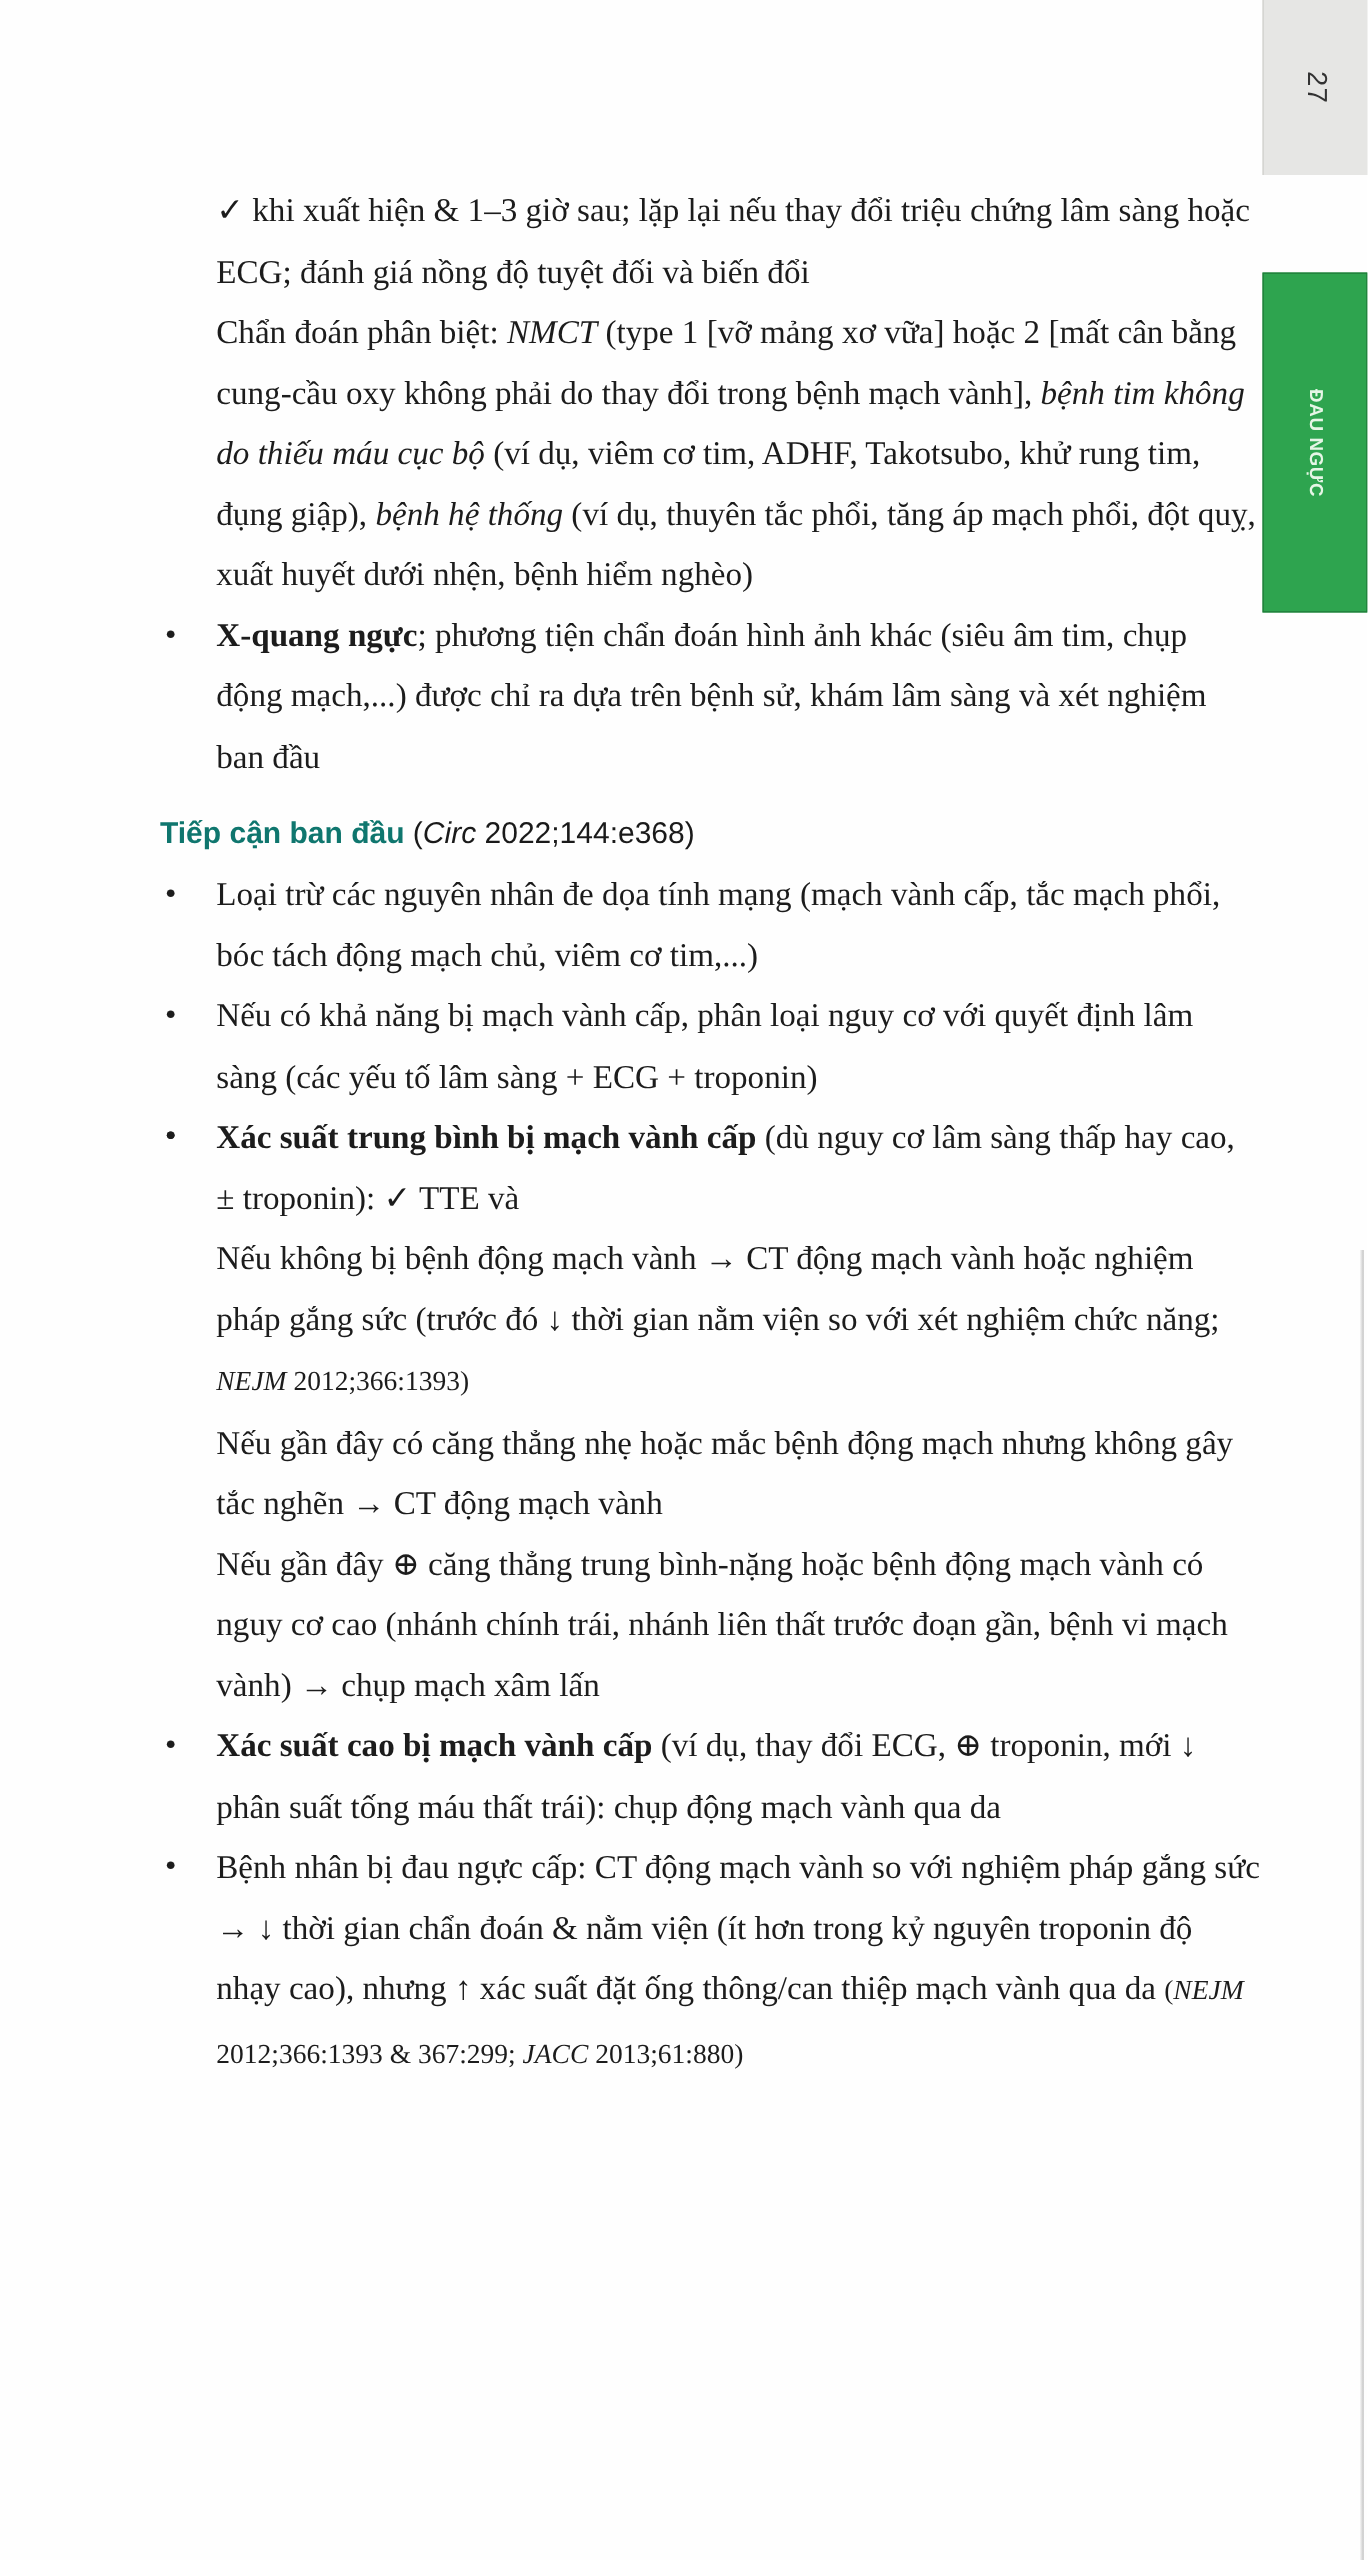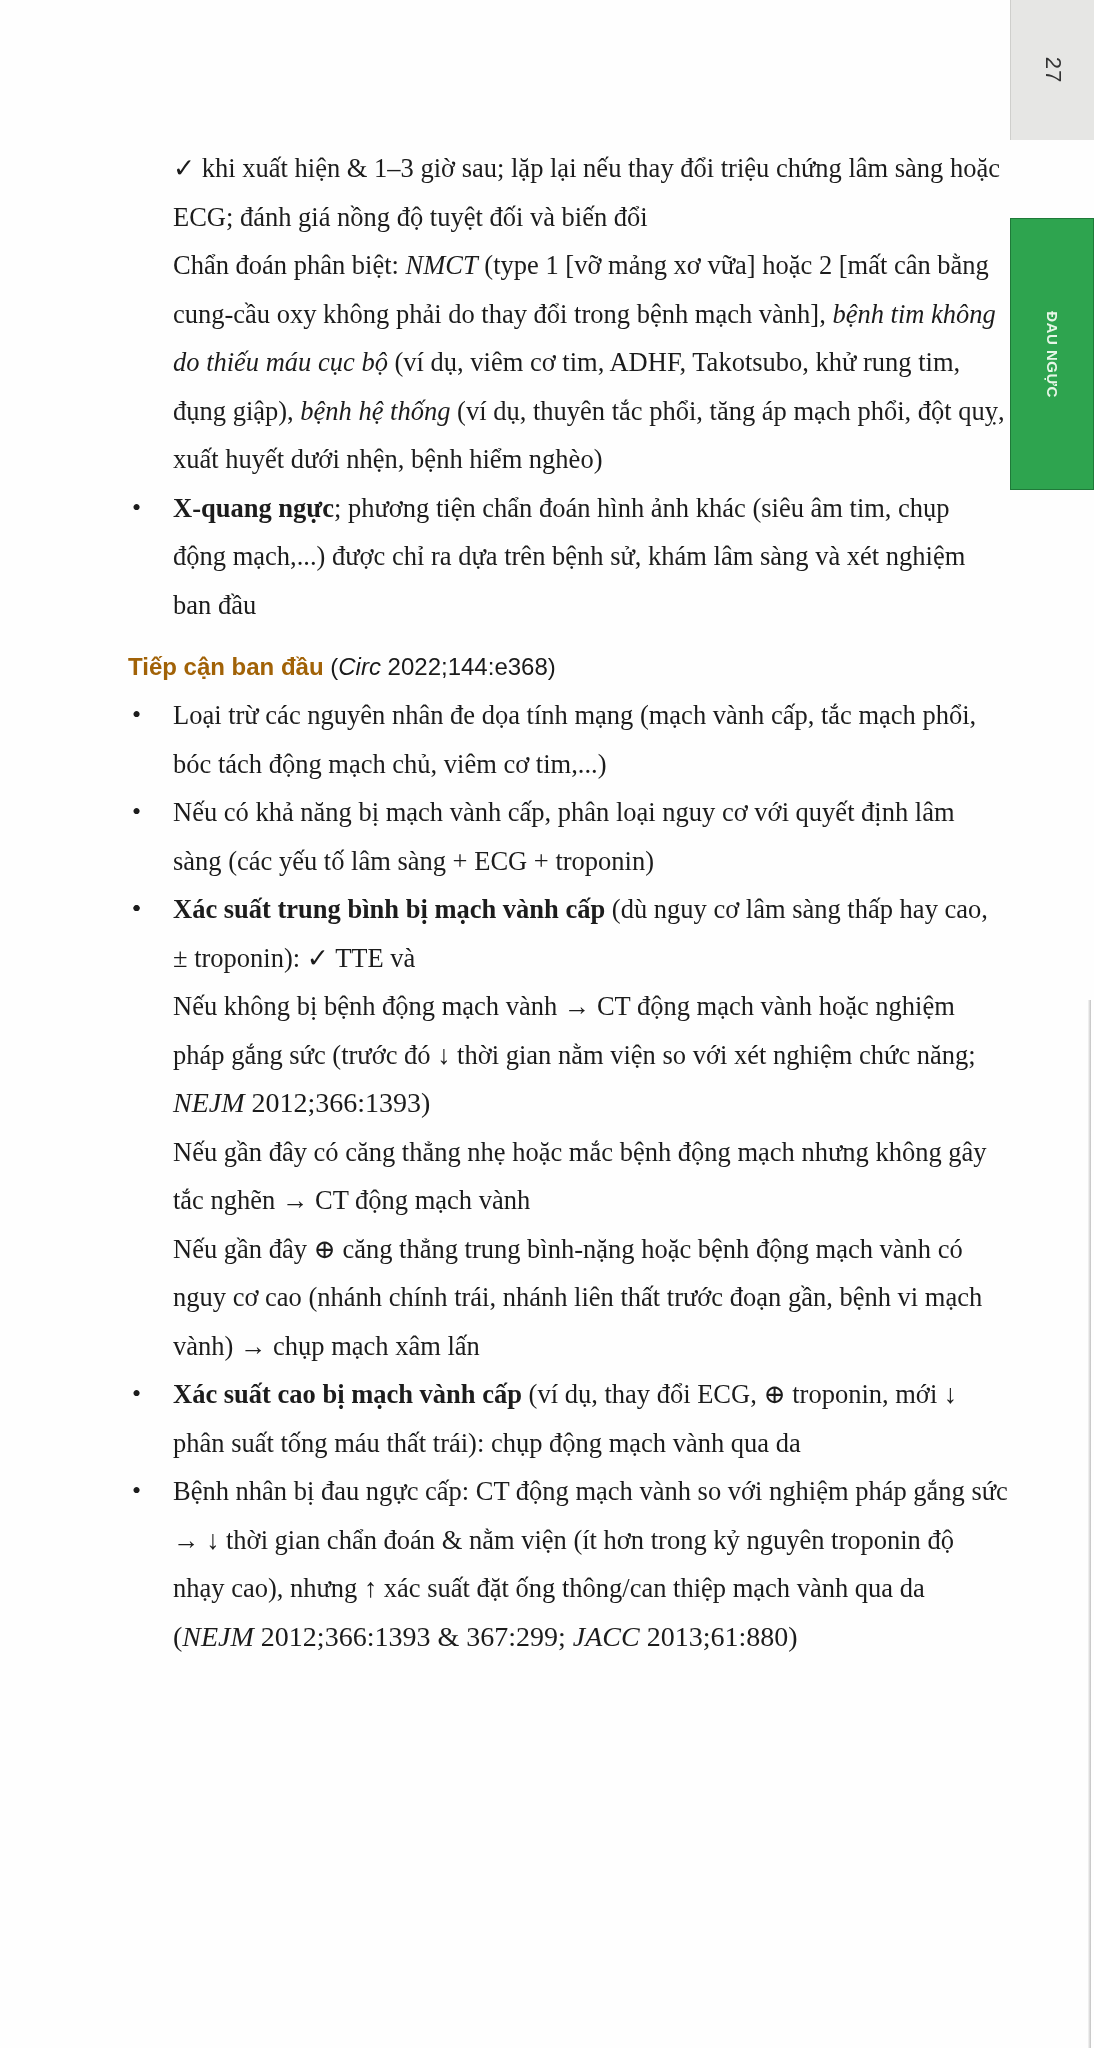--- a/index.html
+++ b/index.html
@@ -81,29 +81,29 @@
     padding-left: 45px;
     margin: 0;
   }
   .bullet .dot {
     position: absolute;
     left: 4px; top: 0;
     font-size: 26px;
   }
   .b { font-weight: bold; }
   .i { font-style: italic; }
-  .cite { font-size: 28px; }
+  .cite { font-size: 22px; }
   .heading {
     margin: 14px 0 0 0;
     font-family: "Liberation Sans", "DejaVu Sans", sans-serif;
     font-size: 24px;
     line-height: 48px;
     color: #1a1a1a;
   }
-  .heading .h-title { font-weight: bold; color: #a16207; }
+  .heading .h-title { font-weight: bold; color: #0f766e; }
   .heading .h-ref { font-weight: normal; }
 </style>
 </head>
 <body>
 
 <div class="page">
 
   <div class="page-tab">
     <span>27</span>
   </div>

